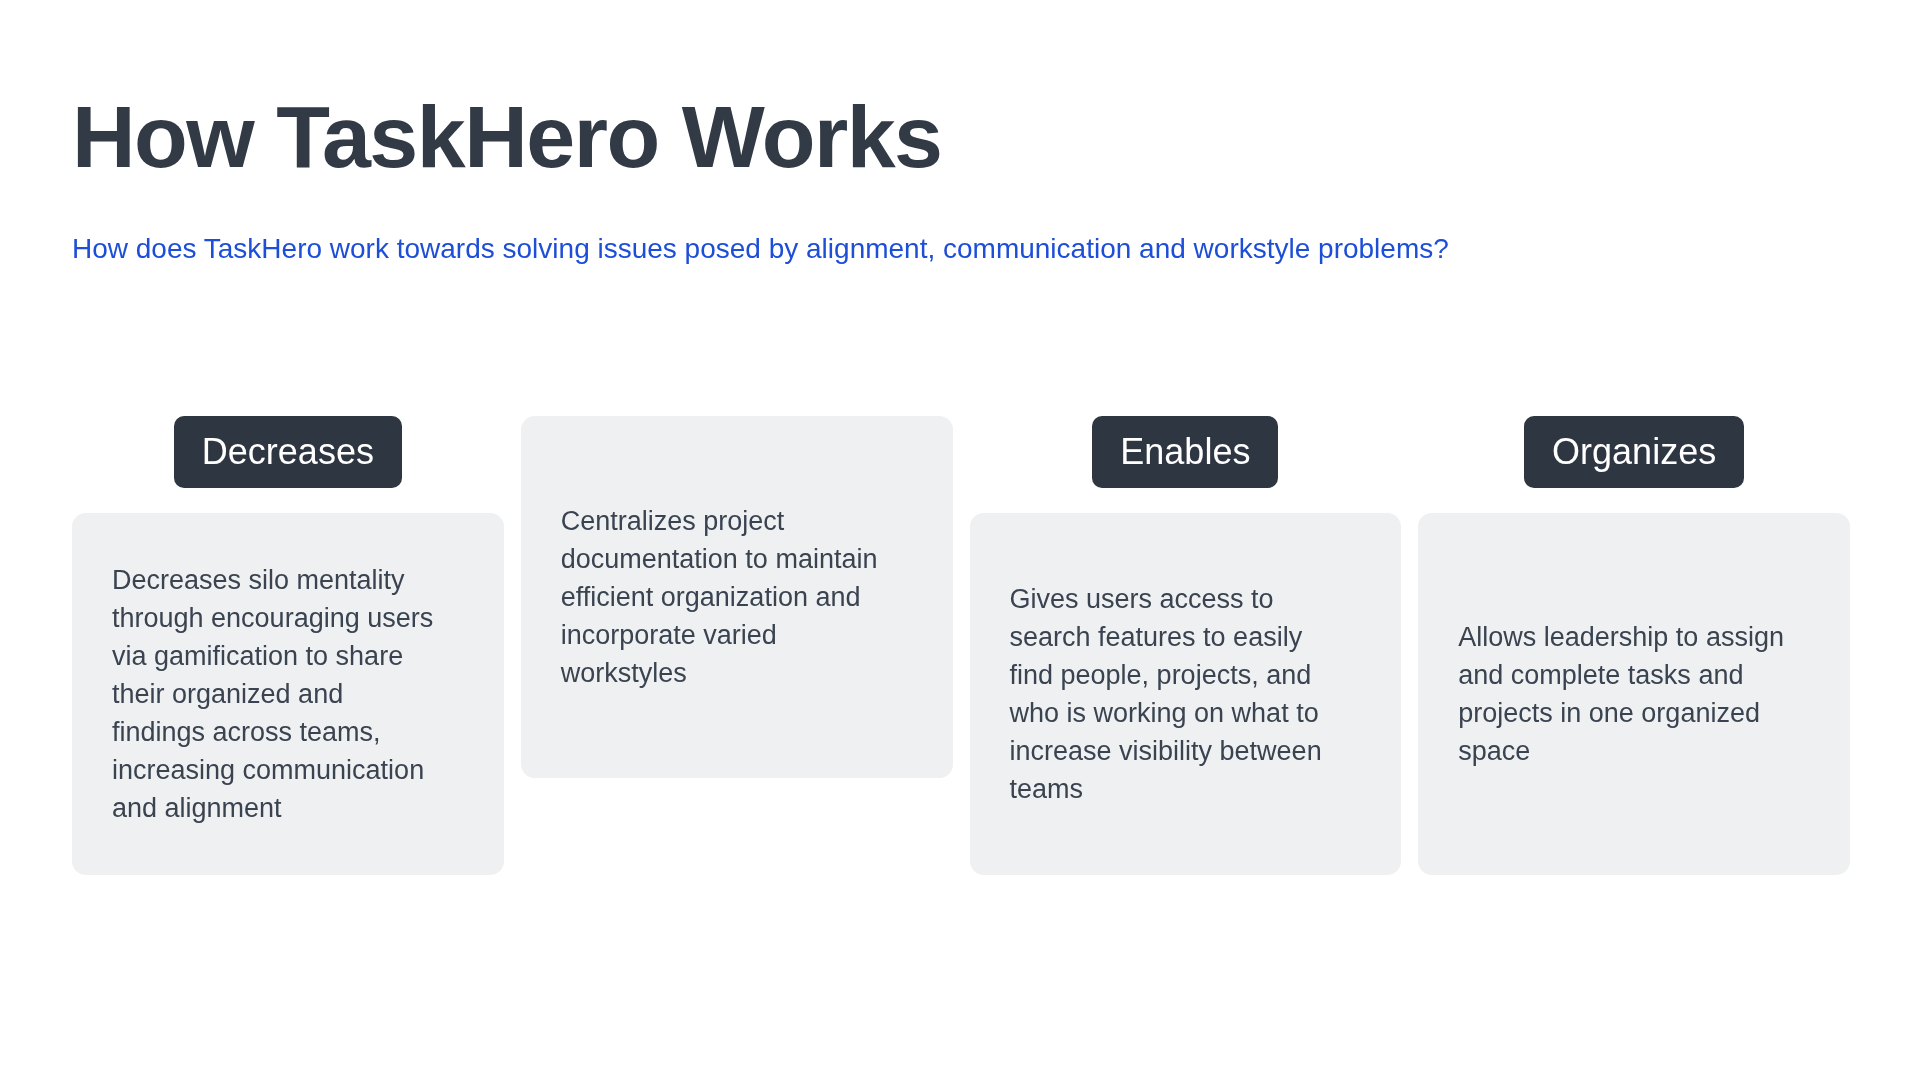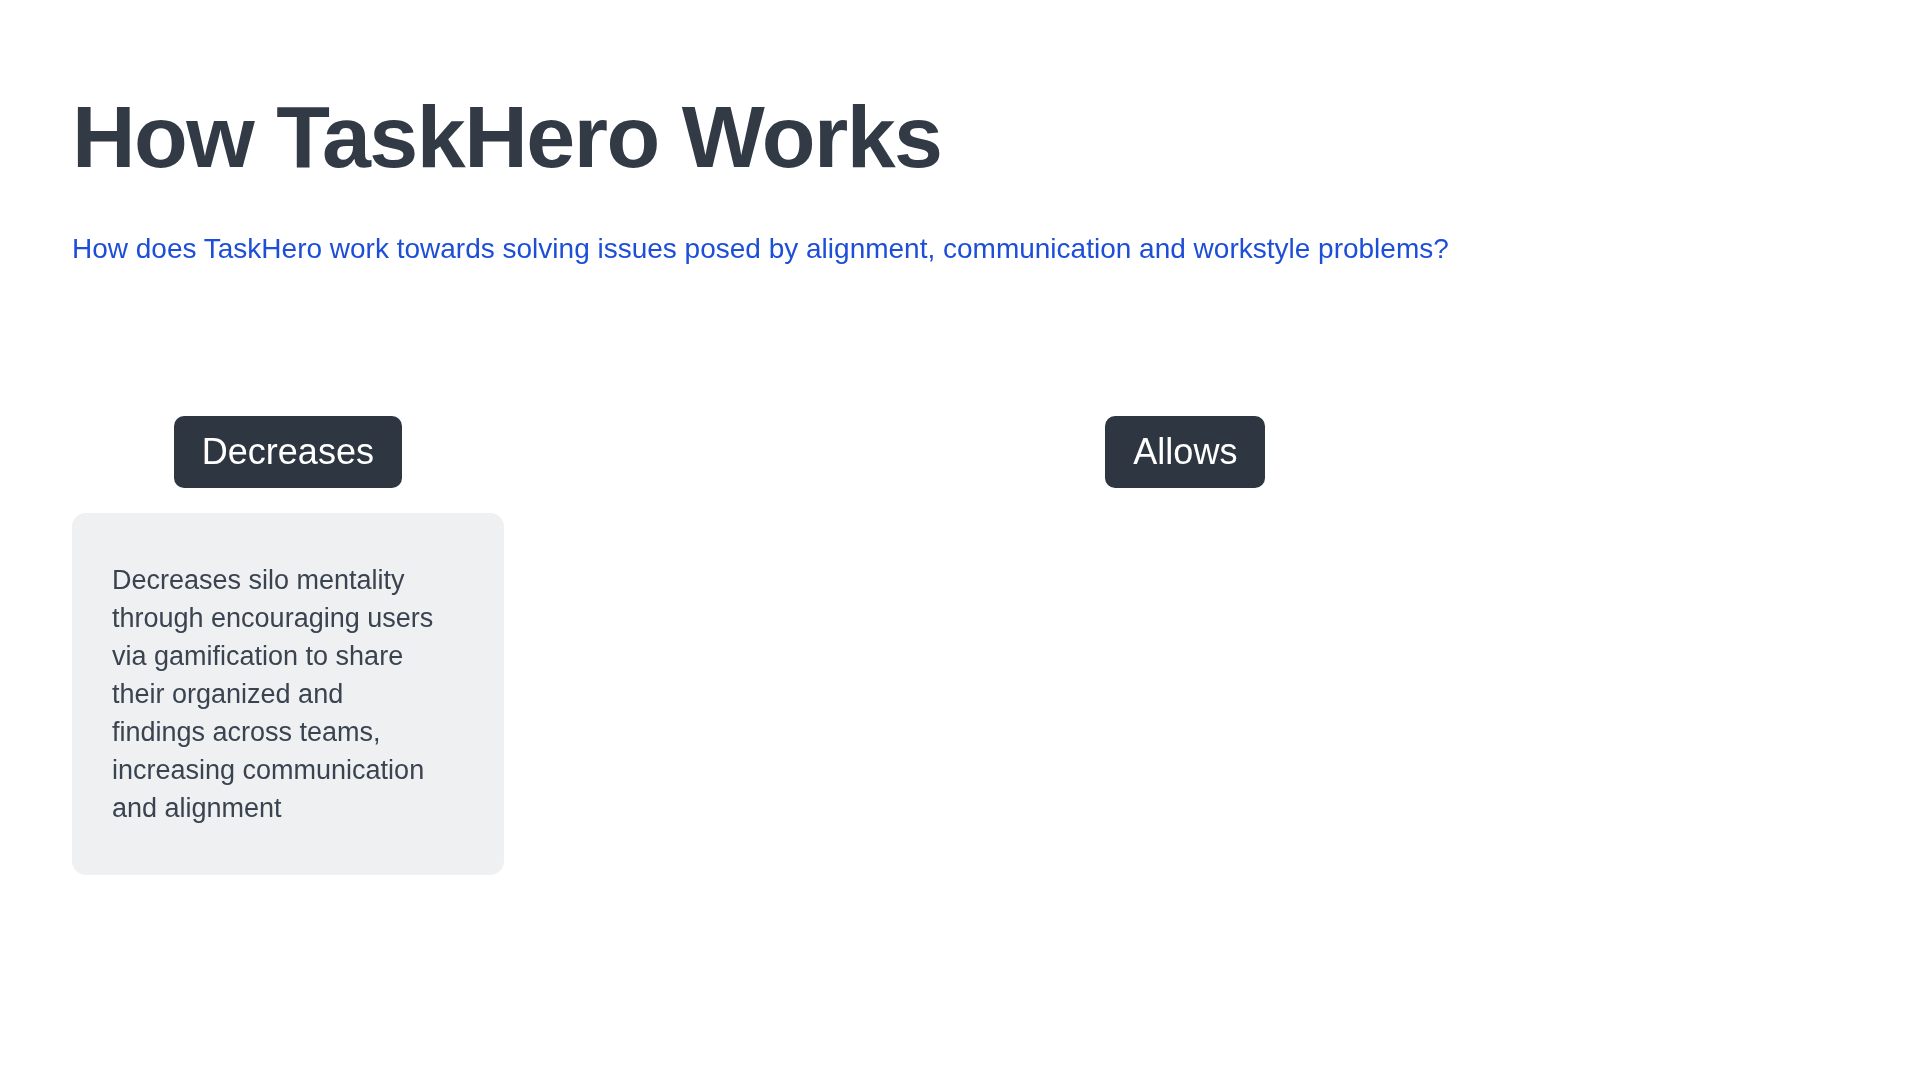--- a/index.html
+++ b/index.html
@@ -99,23 +99,49 @@
 through encouraging users
 via gamification to share
 their organized and
 findings across teams,
 increasing communication
 and alignment</p>
       </div>
     </div>
 
     <div class="column">
+      <div class="card">
+        <p class="card-text">Centralizes project
+documentation to maintain
+efficient organization and
+incorporate varied
+workstyles</p>
+      </div>
     </div>
 
     <div class="column">
       <div class="badge-row">
-        <span class="badge">Allows</span>
+        <span class="badge">Enables</span>
+      </div>
+      <div class="card">
+        <p class="card-text">Gives users access to
+search features to easily
+find people, projects, and
+who is working on what to
+increase visibility between
+teams</p>
       </div>
     </div>
 
+    <div class="column">
+      <div class="badge-row">
+        <span class="badge">Organizes</span>
+      </div>
+      <div class="card">
+        <p class="card-text">Allows leadership to assign
+and complete tasks and
+projects in one organized
+space</p>
+      </div>
+    </div>
 
   </section>
 </main>
 
 </body></html>

